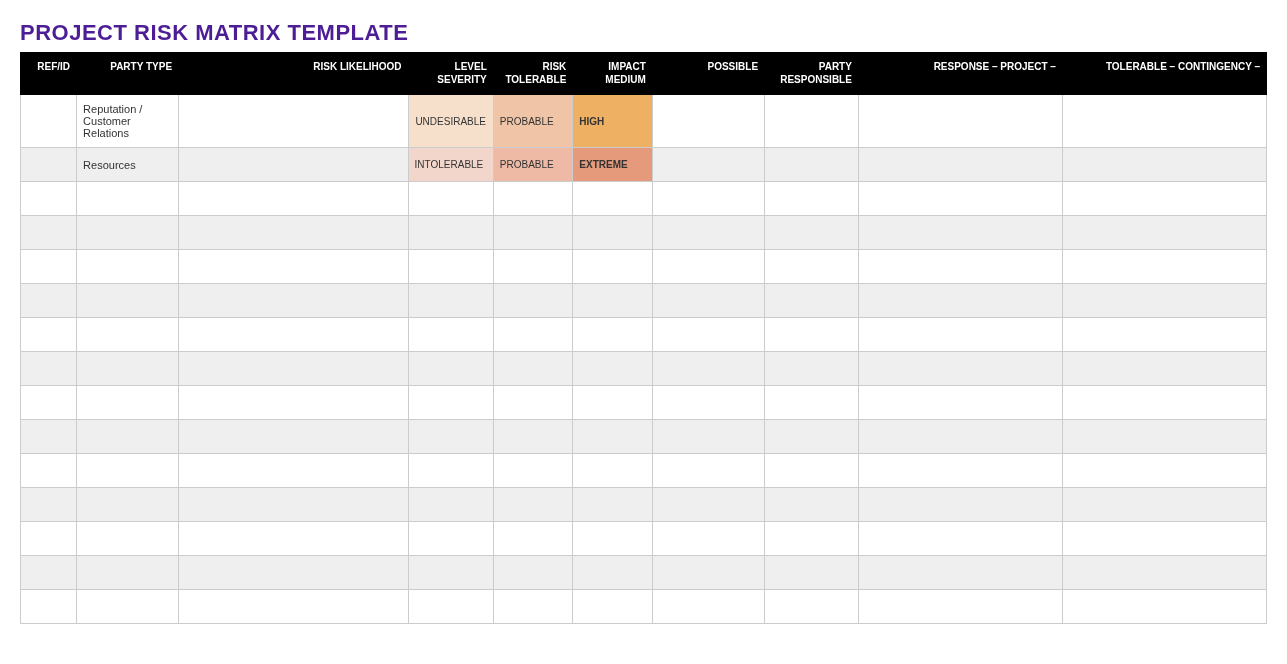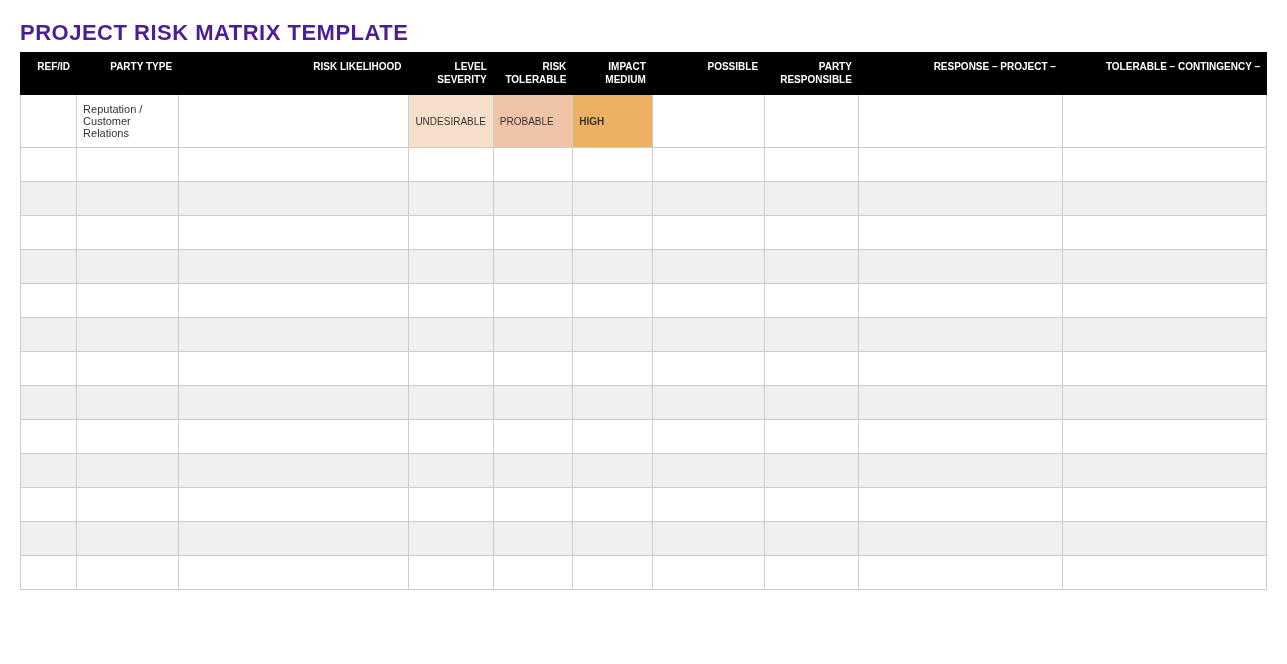--- a/index.html
+++ b/index.html
@@ -93,20 +93,32 @@
         <td>Reputation / Customer Relations</td>
         <td></td>
         <td class="sev" style="background: rgb(247, 224, 203); text-align: center;">UNDESIRABLE</td>
         <td class="like" style="background: rgb(240, 196, 166);">PROBABLE</td>
         <td class="impact" style="background: rgb(238, 177, 100);">HIGH</td>
         <td></td>
         <td></td>
         <td></td>
         <td></td>
       </tr>
+      <tr class="alt">
+        <td></td>
+        <td>Resources</td>
+        <td></td>
+        <td class="sev" style="background: rgb(243, 214, 203);">INTOLERABLE</td>
+        <td class="like" style="background: rgb(238, 185, 165);">PROBABLE</td>
+        <td class="impact" style="background: rgb(230, 154, 124);">EXTREME</td>
+        <td></td>
+        <td></td>
+        <td></td>
+        <td></td>
+      </tr>
       <tr class="plain">
         <td></td>
         <td></td>
         <td></td>
         <td></td>
         <td></td>
         <td></td>
         <td></td>
         <td></td>
         <td></td>

